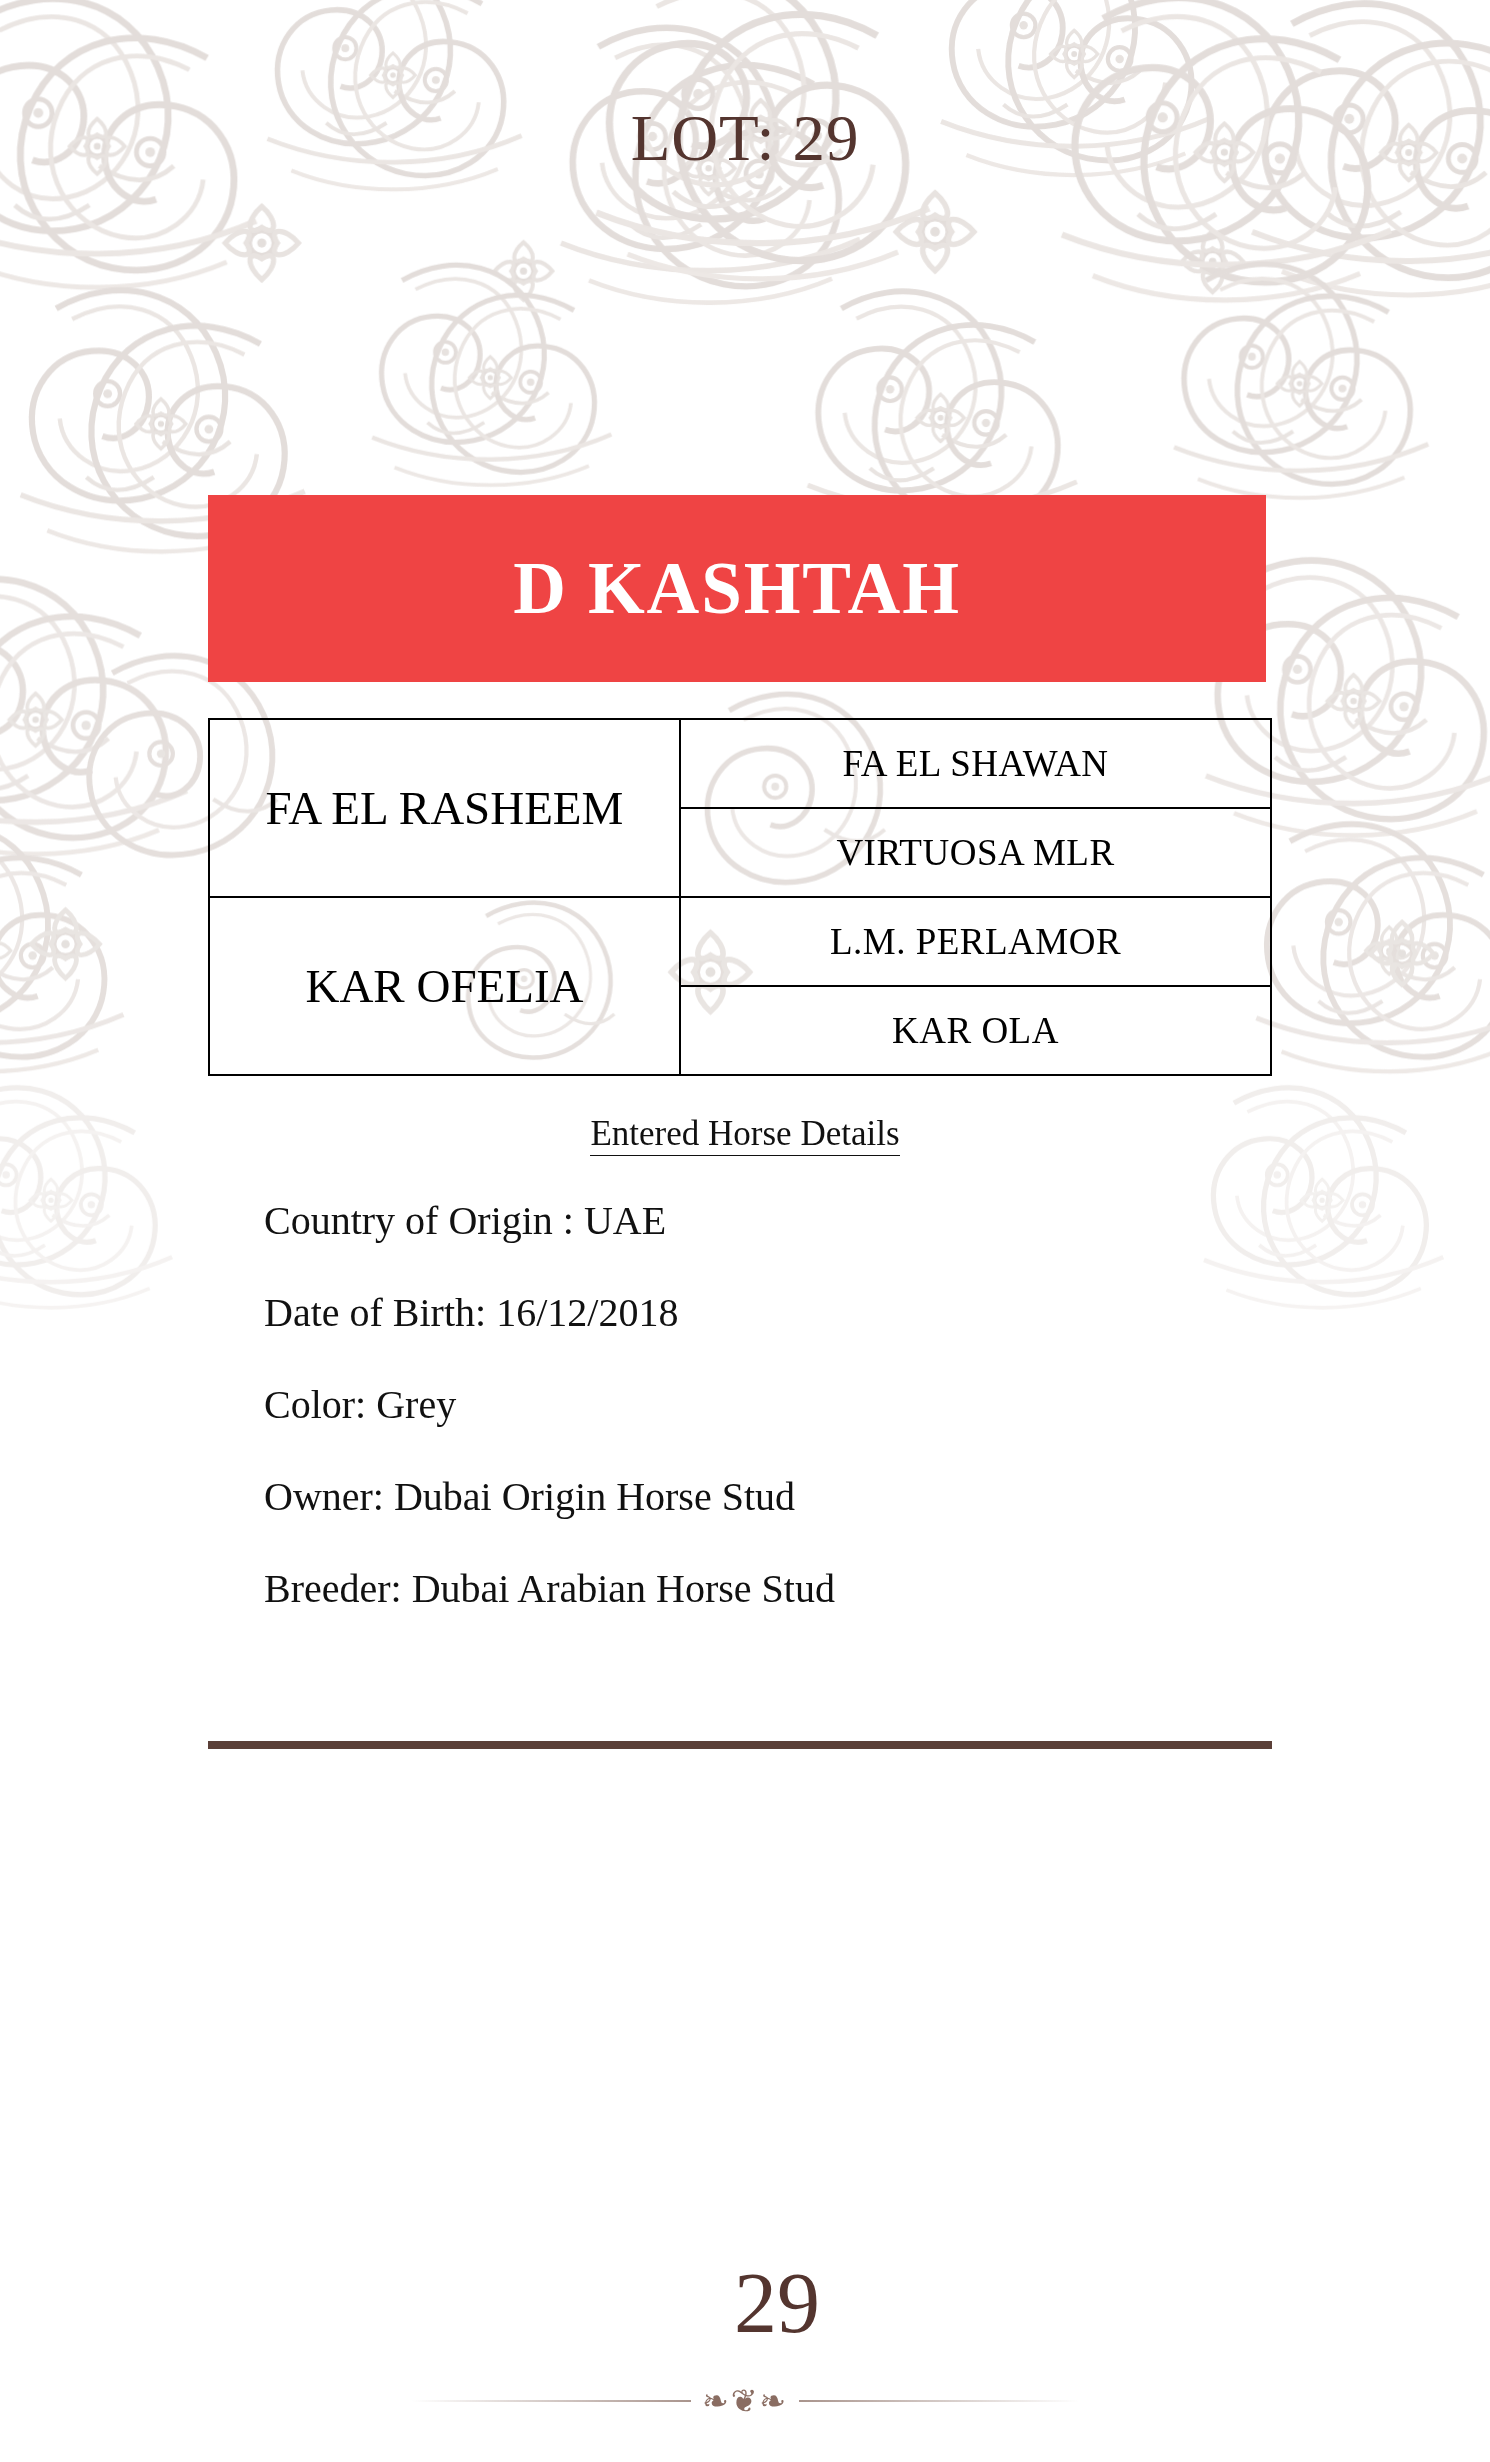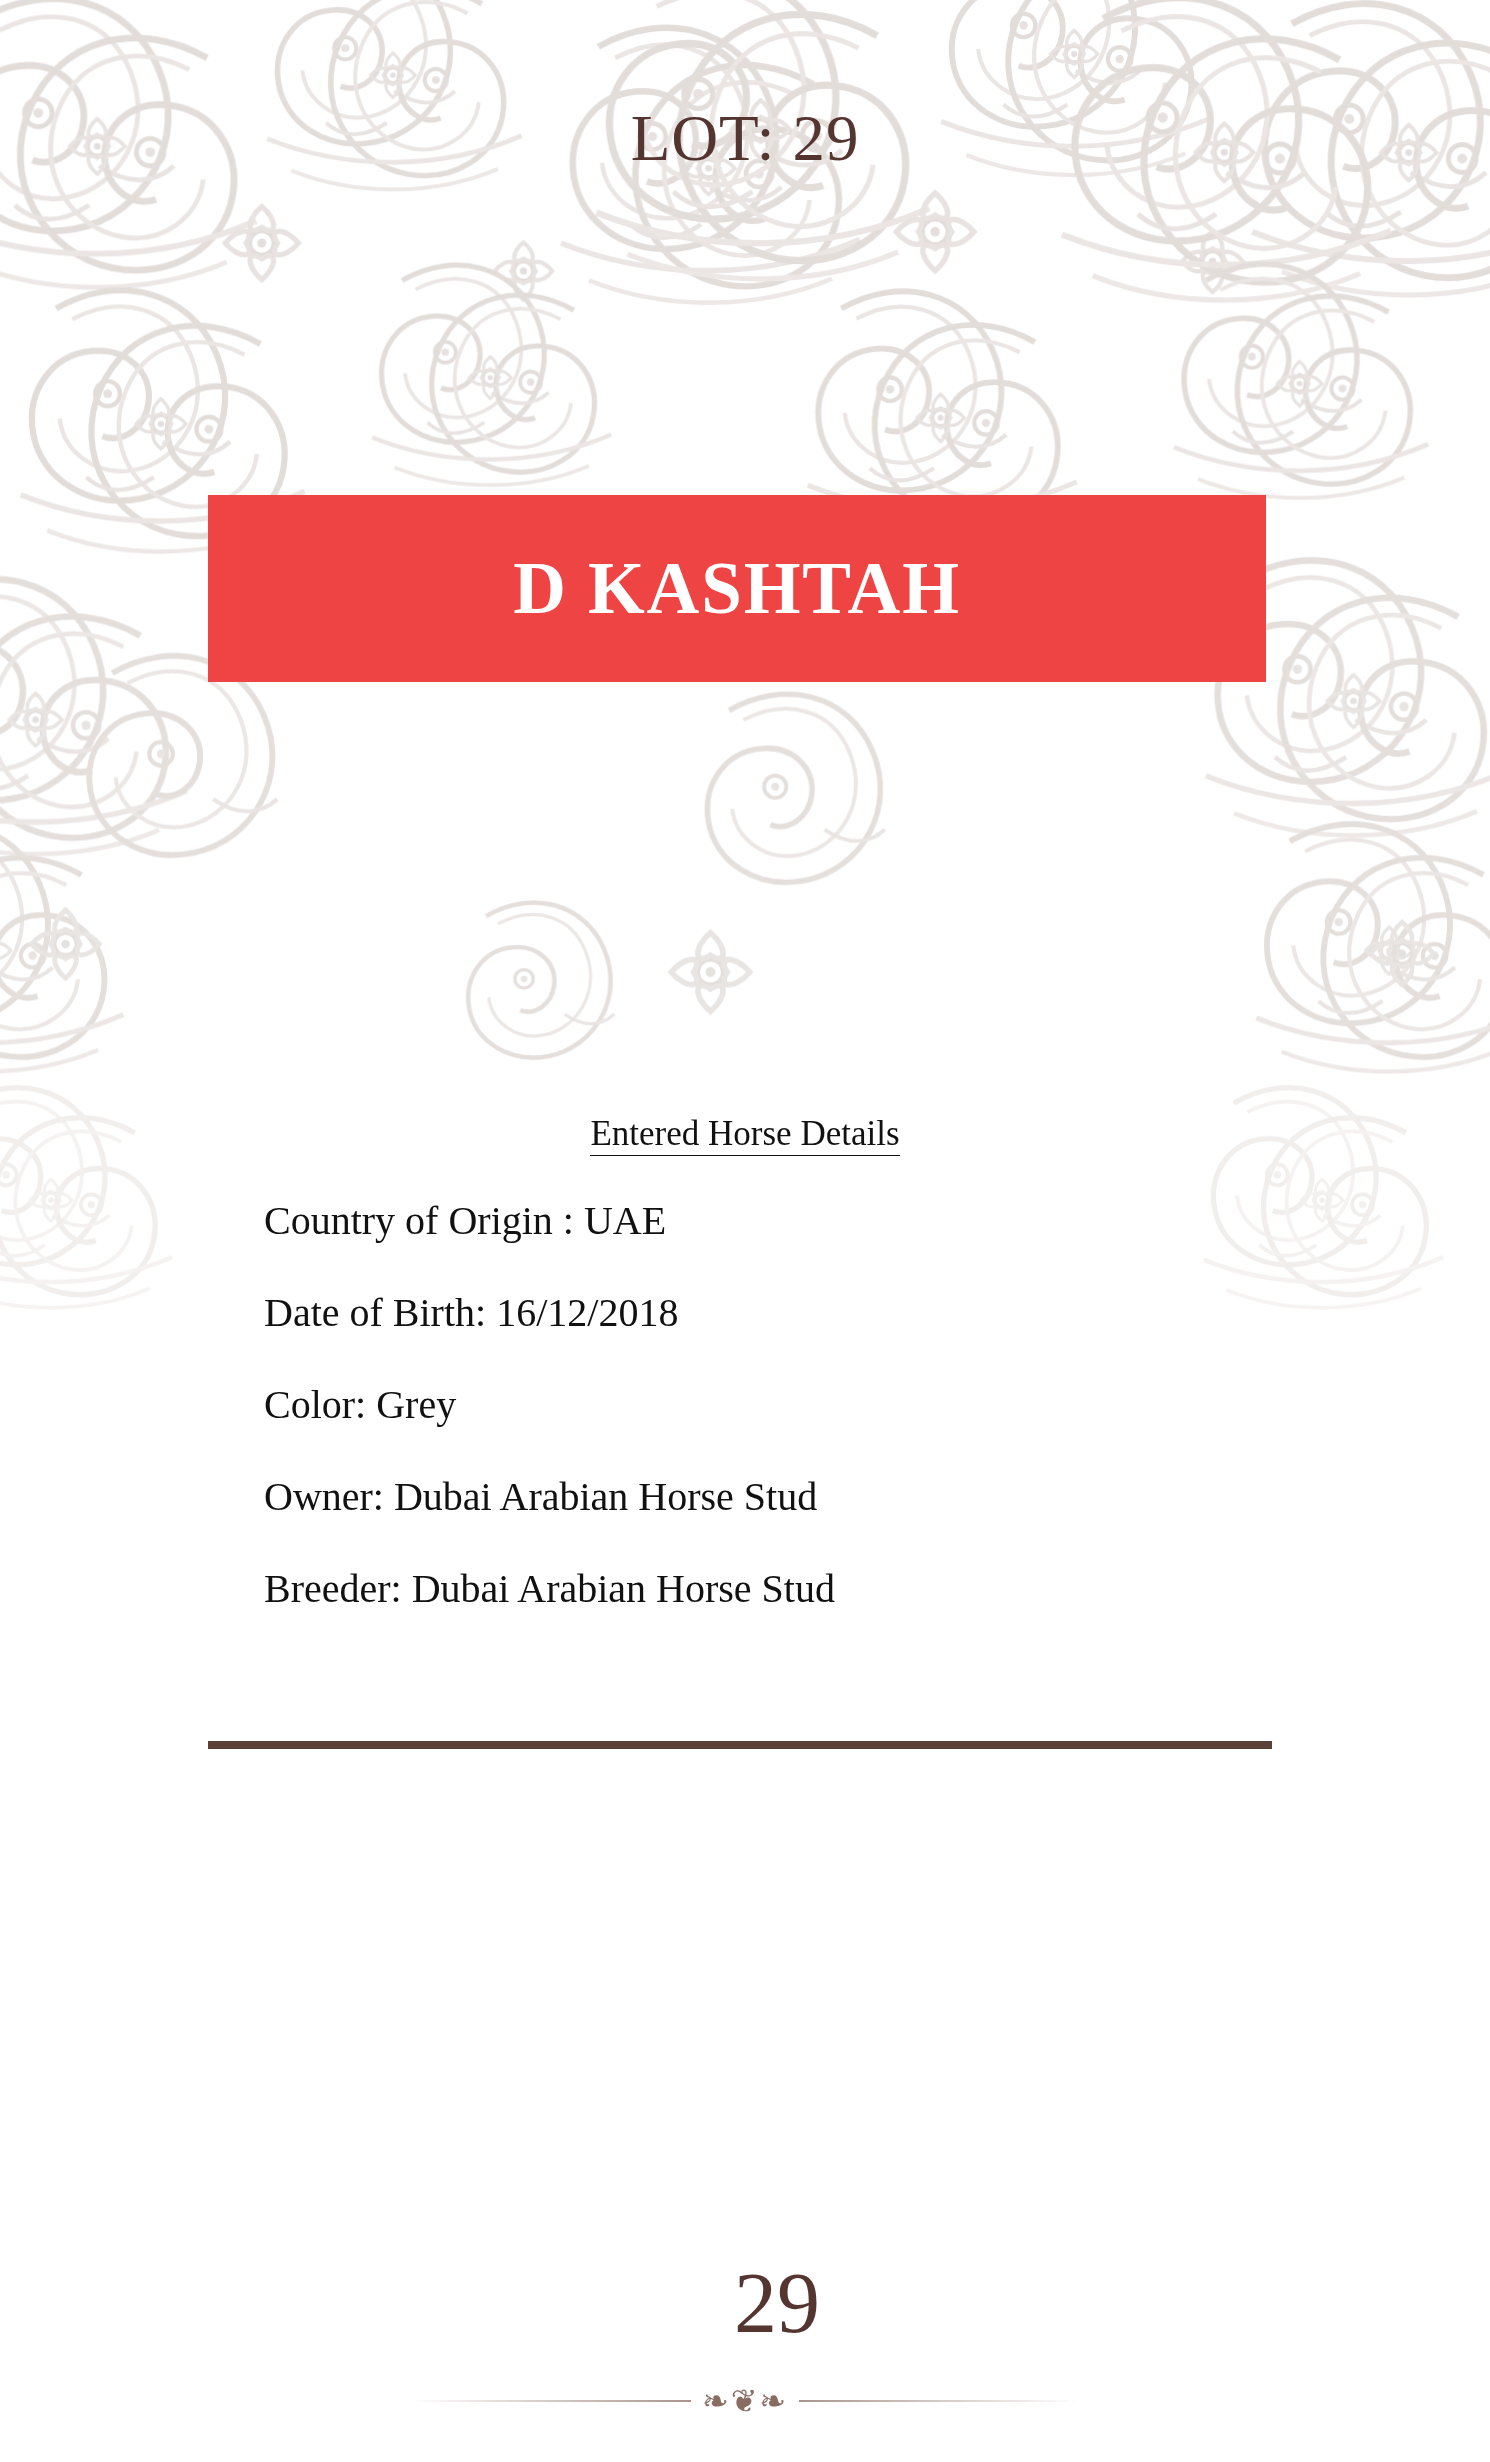--- a/index.html
+++ b/index.html
@@ -243,30 +243,48 @@
 </div>
 
 <div class="page">
 
   <div class="lot-title">LOT: 29</div>
 
   <div class="name-banner">
     <div class="name-banner-text">D KASHTAH</div>
   </div>
 
+  <table class="pedigree">
+    <tbody>
+      <tr>
+        <td class="ped-sire-dam" rowspan="2">FA EL RASHEEM</td>
+        <td class="ped-gp">FA EL SHAWAN</td>
+      </tr>
+      <tr>
+        <td class="ped-gp">VIRTUOSA MLR</td>
+      </tr>
+      <tr>
+        <td class="ped-sire-dam" rowspan="2">KAR OFELIA</td>
+        <td class="ped-gp">L.M. PERLAMOR</td>
+      </tr>
+      <tr>
+        <td class="ped-gp">KAR OLA</td>
+      </tr>
+    </tbody>
+  </table>
 
   <div class="details-heading">
     <span>Entered Horse Details</span>
   </div>
 
   <div class="details-list">
     <div class="detail-row">Country of Origin : UAE</div>
     <div class="detail-row">Date of Birth: 16/12/2018</div>
     <div class="detail-row">Color: Grey</div>
-    <div class="detail-row">Owner: Dubai Arabian Horse Stud</div>
+    <div class="detail-row">Owner: Dubai Origin Horse Stud</div>
     <div class="detail-row">Breeder: Dubai Arabian Horse Stud</div>
   </div>
 
   <div class="rule"></div>
 
   <div class="footer-number">29</div>
 
   <div class="footer-flourish">
     <span class="line"></span><span class="glyph">❧❦❧</span><span class="line right"></span>
   </div>

